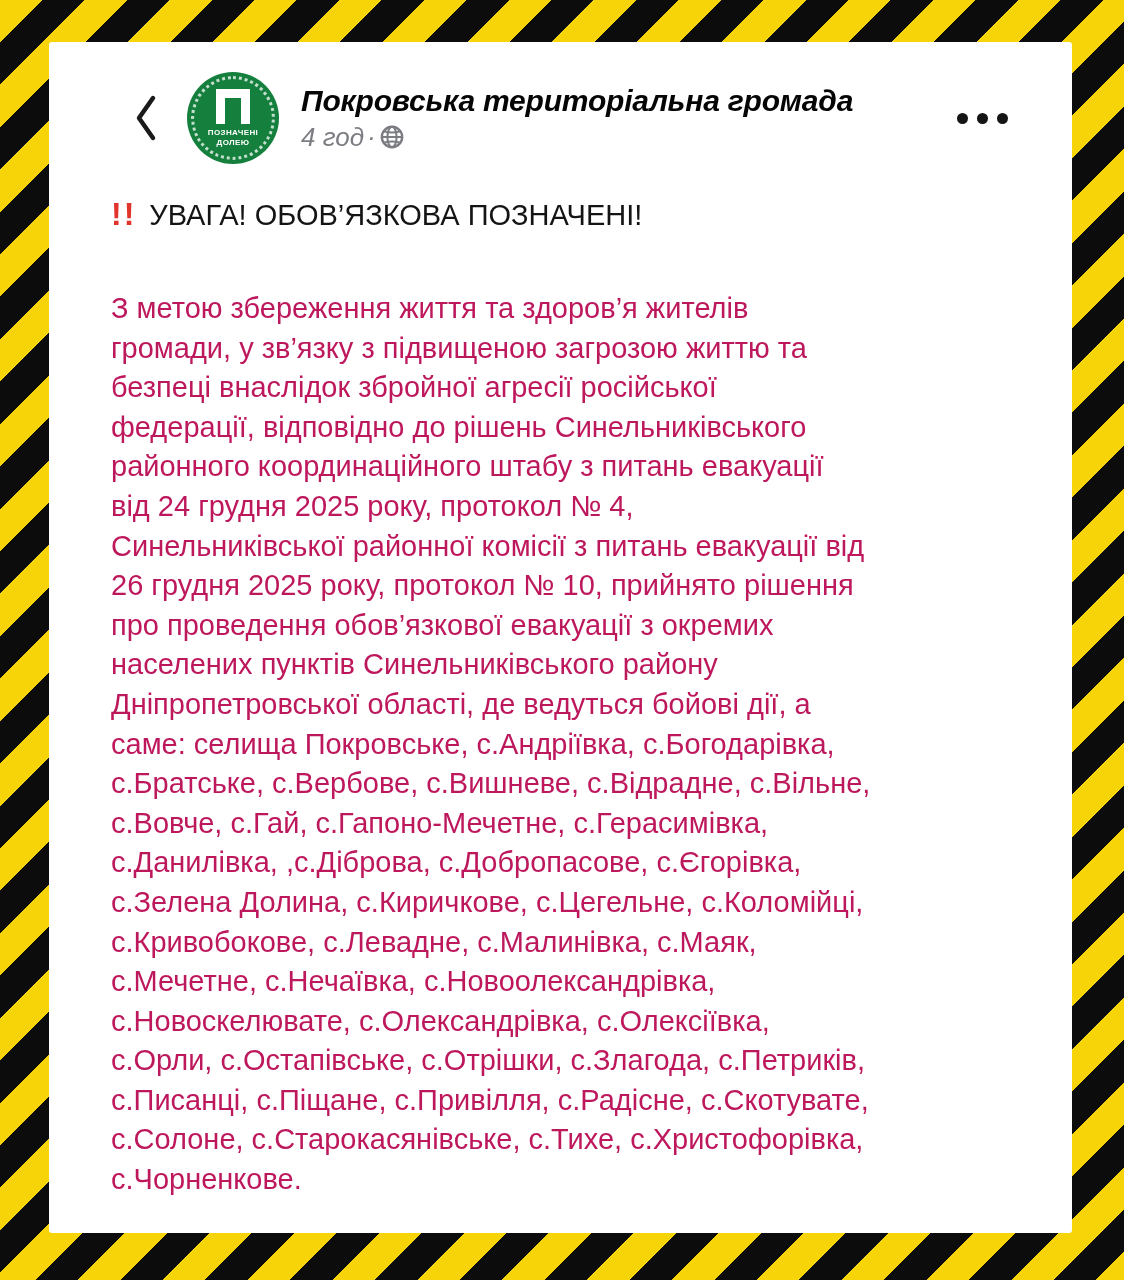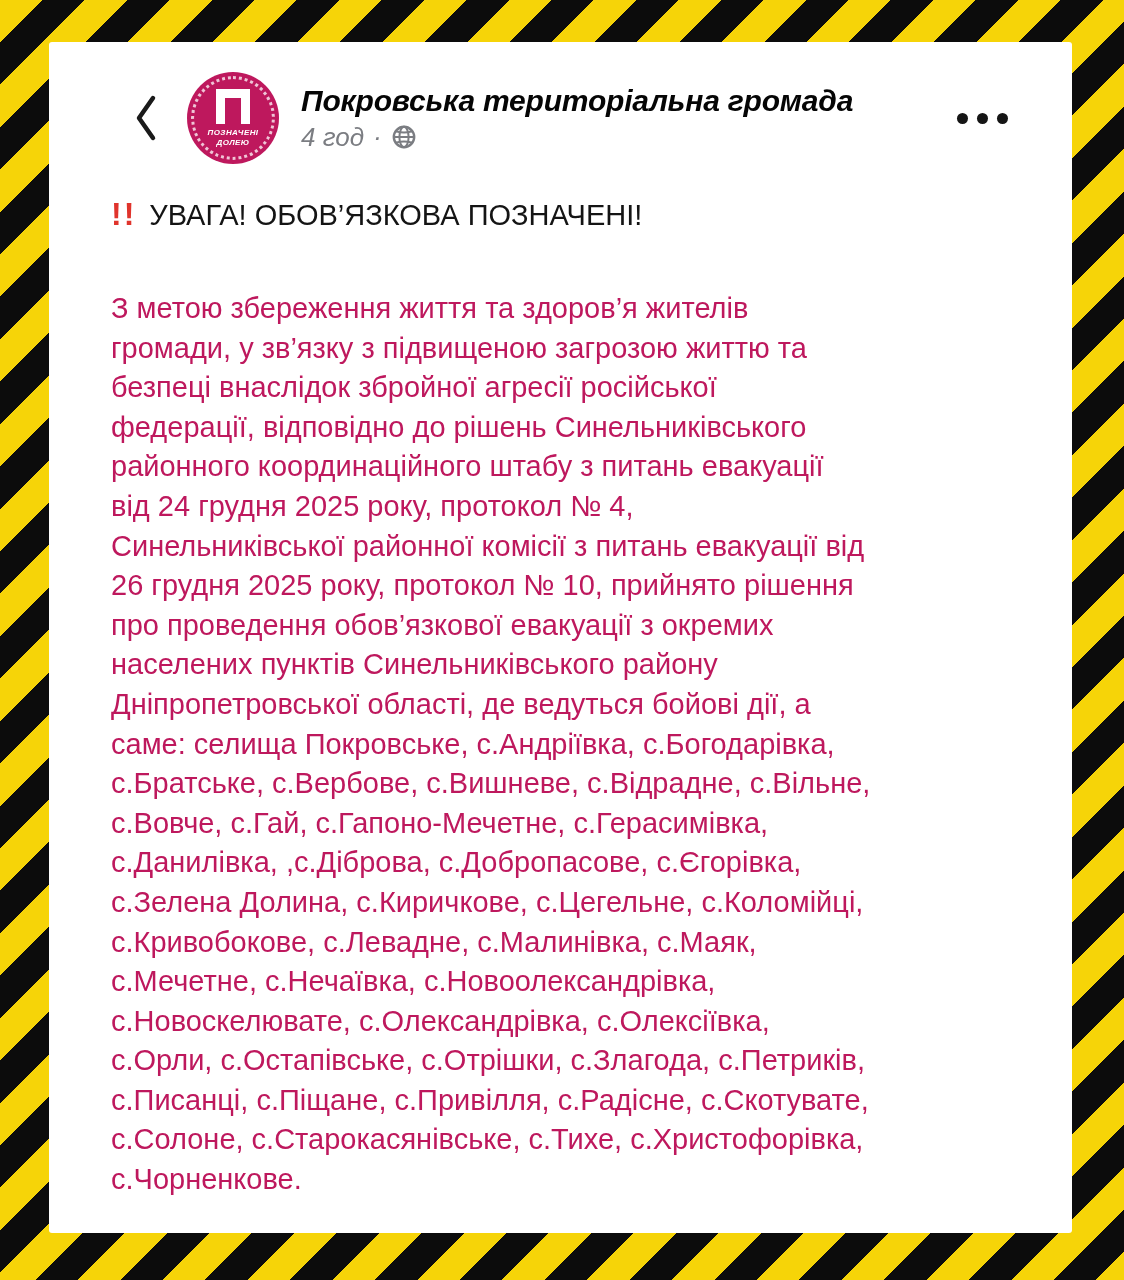--- a/index.html
+++ b/index.html
@@ -10,32 +10,32 @@
   }
   .panel{
     position:absolute;left:49px;top:42px;width:1023px;height:1191px;
     background:#ffffff;border-radius:3px;box-sizing:border-box;overflow:hidden;
   }
   
   .header{display:flex;align-items:center;padding:30px 30px 0 80px;height:92px;}
   .back{width:34px;height:52px;display:flex;align-items:center;justify-content:center;
         margin-right:24px;cursor:pointer;flex:0 0 auto;}
   .avatar{position:relative;width:92px;height:92px;border-radius:50%;
-          background:#be185d;flex:0 0 auto;margin-right:22px;cursor:pointer;font-style:italic;}
+          background:#15803d;flex:0 0 auto;margin-right:22px;cursor:pointer;}
   .avatar .ring{position:absolute;inset:4px;border:3px dotted rgba(255,255,255,.75);
           border-radius:50%;}
   .avatar .emblem{position:absolute;left:50%;top:17px;transform:translateX(-50%);
           width:16px;height:26px;border:9px solid #fff;border-bottom:none;}
   .avatar .cap{position:absolute;left:0;right:0;text-align:center;color:#fff;
           font-weight:700;letter-spacing:.4px;}
   .avatar .cap1{top:56px;font-size:8px;}
   .avatar .cap2{top:66px;font-size:8px;}
   .title-col{display:flex;flex-direction:column;min-width:0;font-style:italic;}
   .title{font-size:30px;font-weight:700;color:#050505;letter-spacing:-.2px;white-space:nowrap;}
-  .meta{margin-top:4px;display:flex;align-items:center;gap:9px;
+  .meta{margin-top:4px;display:flex;align-items:center;gap:3px;
         font-size:26px;color:#7B7D82;}
   .more{margin-left:auto;margin-right:34px;display:flex;gap:9px;align-items:center;
         cursor:pointer;flex:0 0 auto;}
   .more .dot{width:11px;height:11px;border-radius:50%;background:#151515;}
   
   .post-heading{margin:32px 36px 0 62px;display:flex;align-items:baseline;gap:13px;
         font-size:29px;color:#141414;}
   .bangs{color:#E0342C;font-weight:800;font-size:32px;letter-spacing:2px;}
   .post-body{margin:56px 36px 0 62px;width:925px;font-size:29px;line-height:39.6px;
         color:#be185d;white-space:pre-line;}

